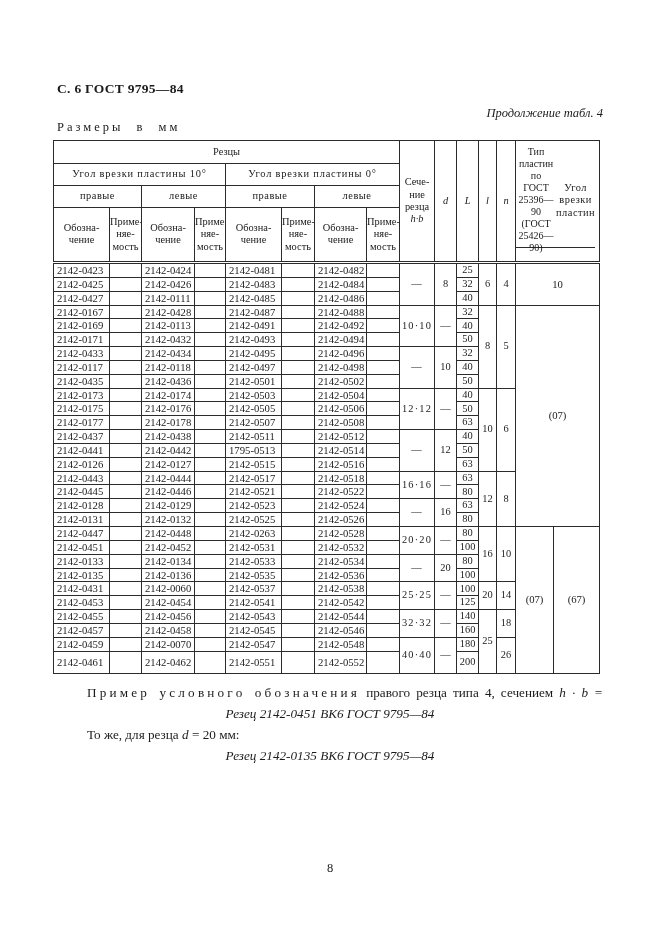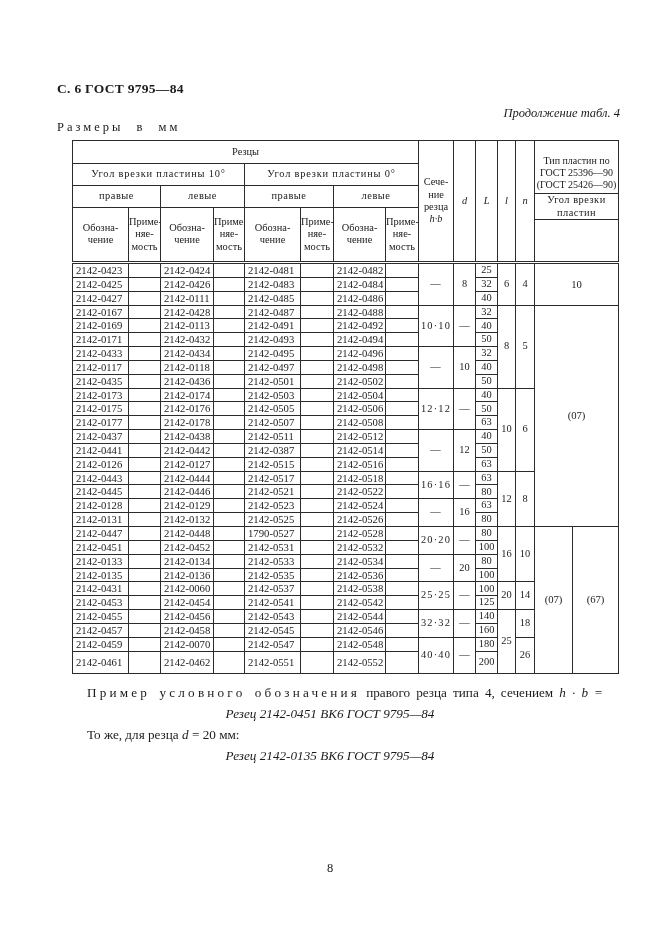--- a/index.html
+++ b/index.html
@@ -4,42 +4,42 @@
 <style>
   html,body { margin:0; padding:0; background:#e8e8e4; }
   .page {
     position:relative; width:661px; height:936px; margin:0 auto;
     background:#ffffff; color:#1b1b1b;
     font-family:"Liberation Serif", serif;
     overflow:hidden;
     text-decoration:underline;
   }
   .doc-header { position:absolute; left:57px; top:81px; font-size:13.5px; font-weight:bold; letter-spacing:0.3px; }
-  .continuation { position:absolute; left:74px; top:106px; width:546px; text-align:right; font-style:italic; font-size:12.5px; }
+  .continuation { position:absolute; left:57px; top:106px; width:546px; text-align:right; font-style:italic; font-size:12.5px; }
   .dims-note { position:absolute; left:57px; top:120px; width:546px; text-align:left; font-size:12.5px; letter-spacing:3px; word-spacing:7px; }
 
   table.gost-table {
-    position:absolute; left:72px; top:140px; width:546px;
+    position:absolute; left:53px; top:140px; width:546px;
     border-collapse:collapse; table-layout:fixed;
   }
   .gost-table th, .gost-table td {
     border:1px solid #2b2b2b; padding:0;
     font-weight:normal; text-align:center; vertical-align:middle;
     font-size:10.4px; line-height:1.2; overflow:hidden;
   }
   thead th { white-space:pre-line; }
   .h-row1 th { height:17px; }
   .h-row2 th { height:17px; letter-spacing:0.8px; }
   .h-row3 th { height:16px; letter-spacing:0.5px; }
   .h-row4 th { height:42px; }
   .bot-double { border-bottom:3px double #2b2b2b !important; }
   .var-it { font-style:italic; }
 
   .plate-cell { padding:0; vertical-align:top; }
-  .plate-wrap { display:flex; flex-direction:column; height:95px; }
+  .plate-wrap { display:flex; height:95px; }
   .plate-type { flex:0 0 40px; border-bottom:1px solid #2b2b2b; display:flex; align-items:center; justify-content:center; white-space:pre-line; font-size:10px; }
   .plate-angle { flex:0 0 24px; border-bottom:1px solid #2b2b2b; display:flex; align-items:center; justify-content:center; white-space:pre-line; letter-spacing:0.5px; }
   .plate-degs { flex:1 1 auto; display:flex;margin-top:45px; }
   .plate-deg10 { width:38px; border-right:1px solid #2b2b2b; display:flex; align-items:center; justify-content:center; }
   .plate-deg0 { flex:1; display:flex; align-items:center; justify-content:center; }
 
   tbody td { height:12.3px; }
   tbody tr:last-child td { height:21px; }
   td.designation-cell { text-align:left; padding-left:3px; font-size:10.7px; white-space:nowrap; }
   td.section-cell { letter-spacing:1.2px; }
@@ -296,21 +296,21 @@
           <td class="applicability-cell"></td>
           <td class="section-cell" rowspan="3">—</td>
           <td class="d-cell" rowspan="3">12</td>
           <td class="L-cell">40</td>
         </tr>
         <tr>
           <td class="designation-cell">2142-0441</td>
           <td class="applicability-cell"></td>
           <td class="designation-cell">2142-0442</td>
           <td class="applicability-cell"></td>
-          <td class="designation-cell">2142-0387</td>
+          <td class="designation-cell">1795-0513</td>
           <td class="applicability-cell"></td>
           <td class="designation-cell">2142-0514</td>
           <td class="applicability-cell"></td>
           <td class="L-cell">50</td>
         </tr>
         <tr>
           <td class="designation-cell">2142-0126</td>
           <td class="applicability-cell"></td>
           <td class="designation-cell">2142-0127</td>
           <td class="applicability-cell"></td>
@@ -368,21 +368,21 @@
           <td class="applicability-cell"></td>
           <td class="designation-cell">2142-0526</td>
           <td class="applicability-cell"></td>
           <td class="L-cell">80</td>
         </tr>
         <tr>
           <td class="designation-cell">2142-0447</td>
           <td class="applicability-cell"></td>
           <td class="designation-cell">2142-0448</td>
           <td class="applicability-cell"></td>
-          <td class="designation-cell">1790-0527</td>
+          <td class="designation-cell">2142-0263</td>
           <td class="applicability-cell"></td>
           <td class="designation-cell">2142-0528</td>
           <td class="applicability-cell"></td>
           <td class="section-cell" rowspan="2">20·20</td>
           <td class="d-cell" rowspan="2">—</td>
           <td class="L-cell">80</td>
           <td class="l-cell" rowspan="4">16</td>
           <td class="n-cell" rowspan="4">10</td>
           <td class="angle10-cell" rowspan="10">(07)</td>
           <td class="angle0-cell" rowspan="10">(67)</td>

